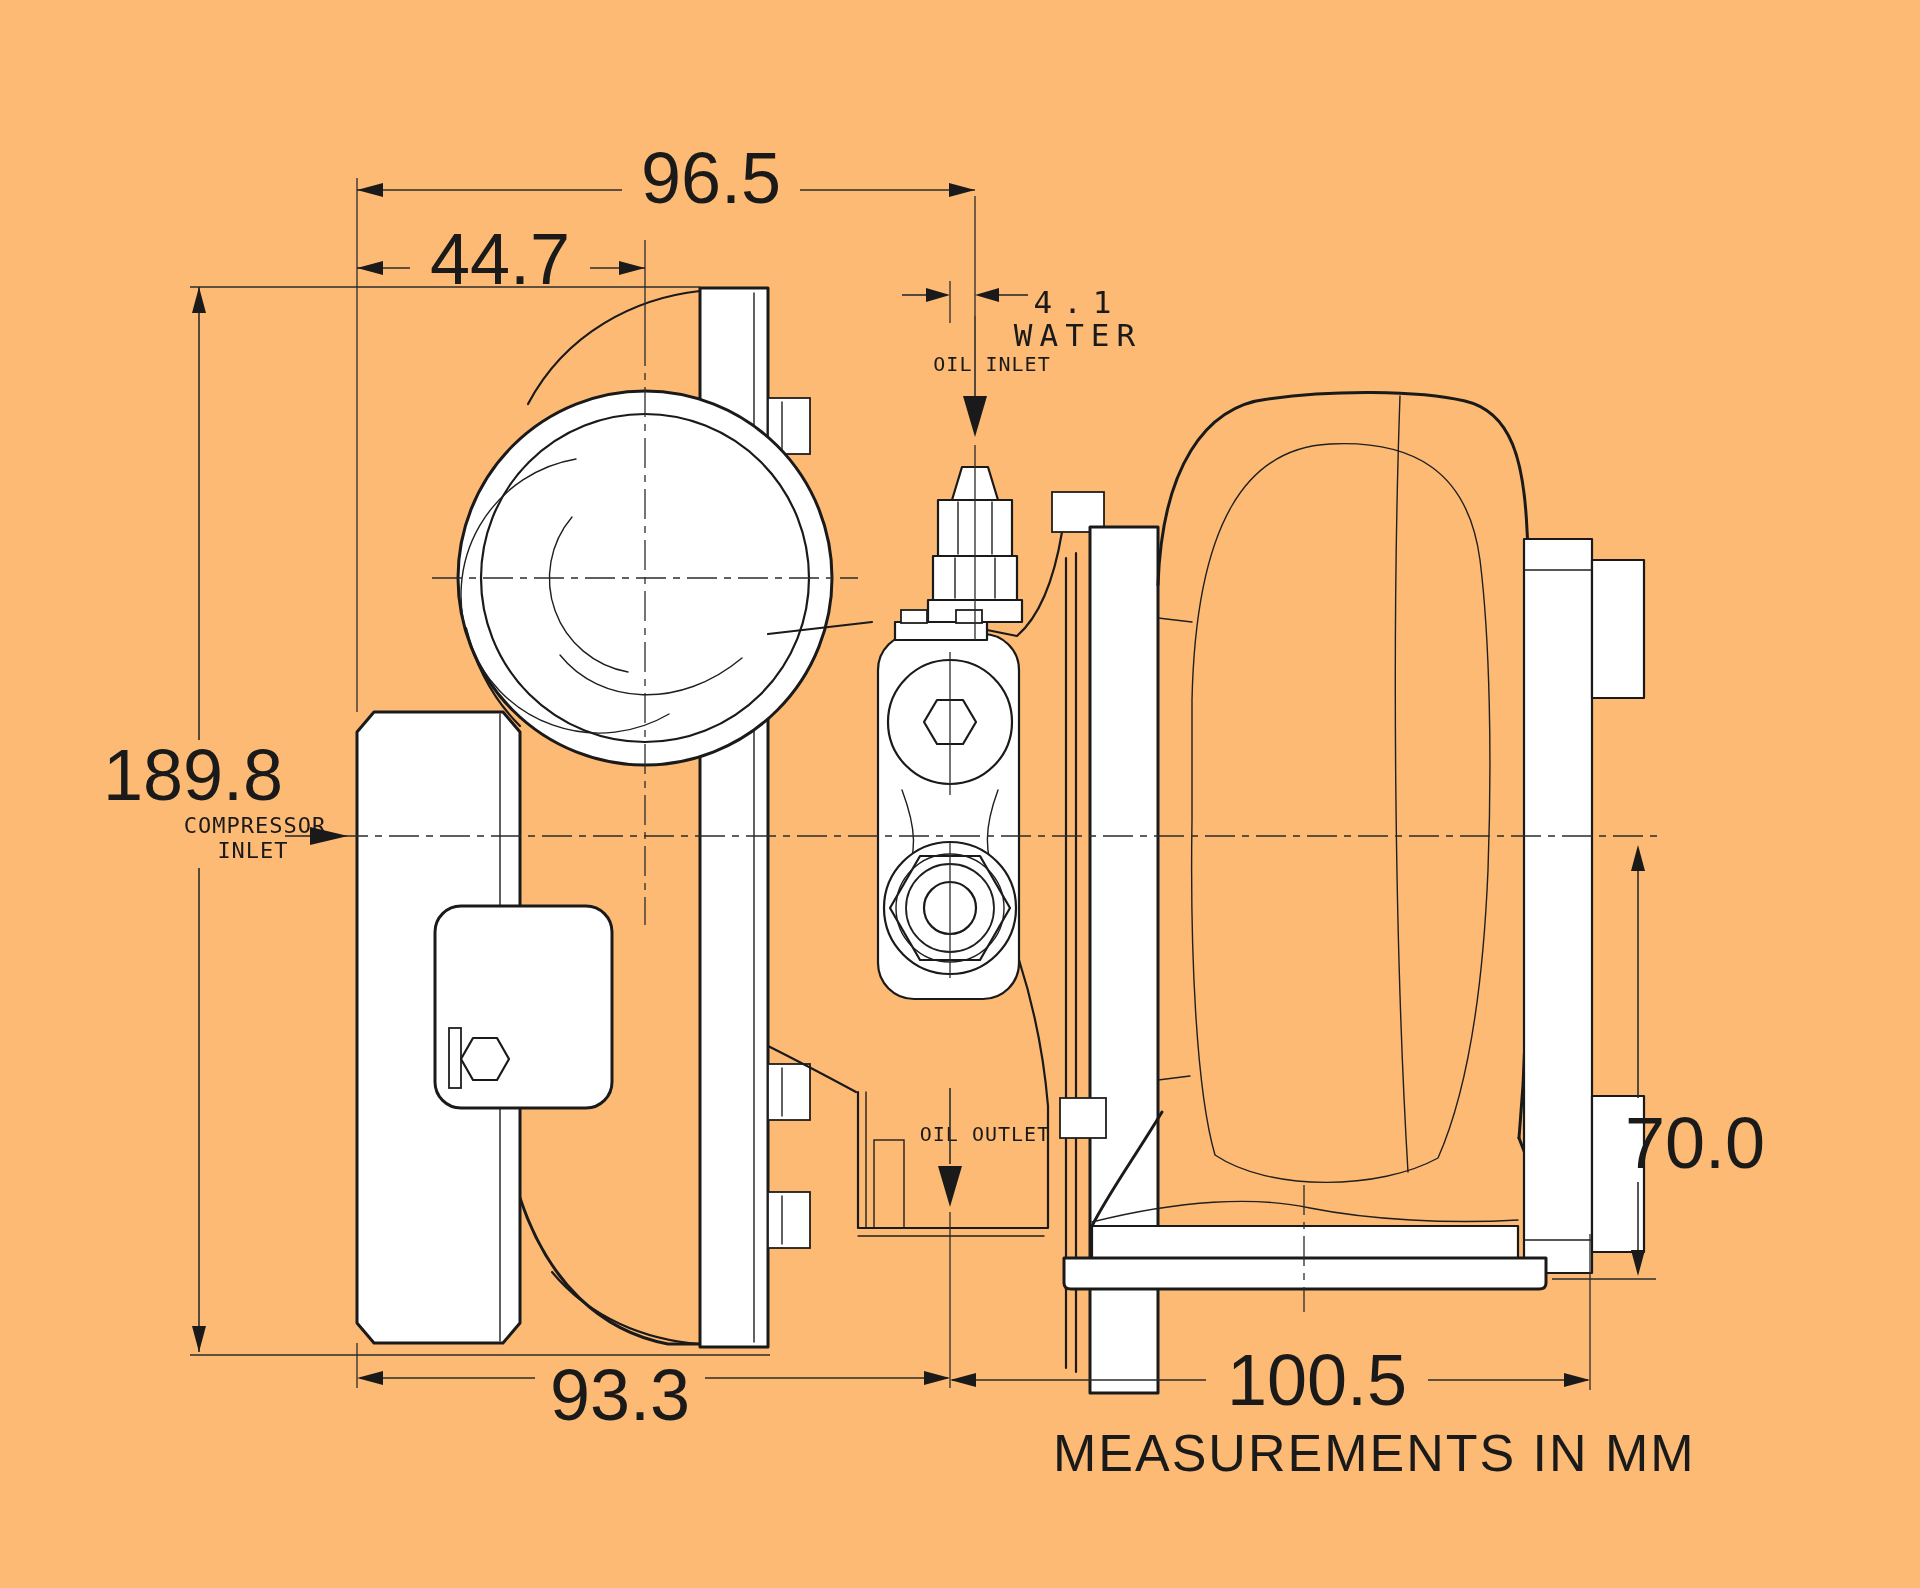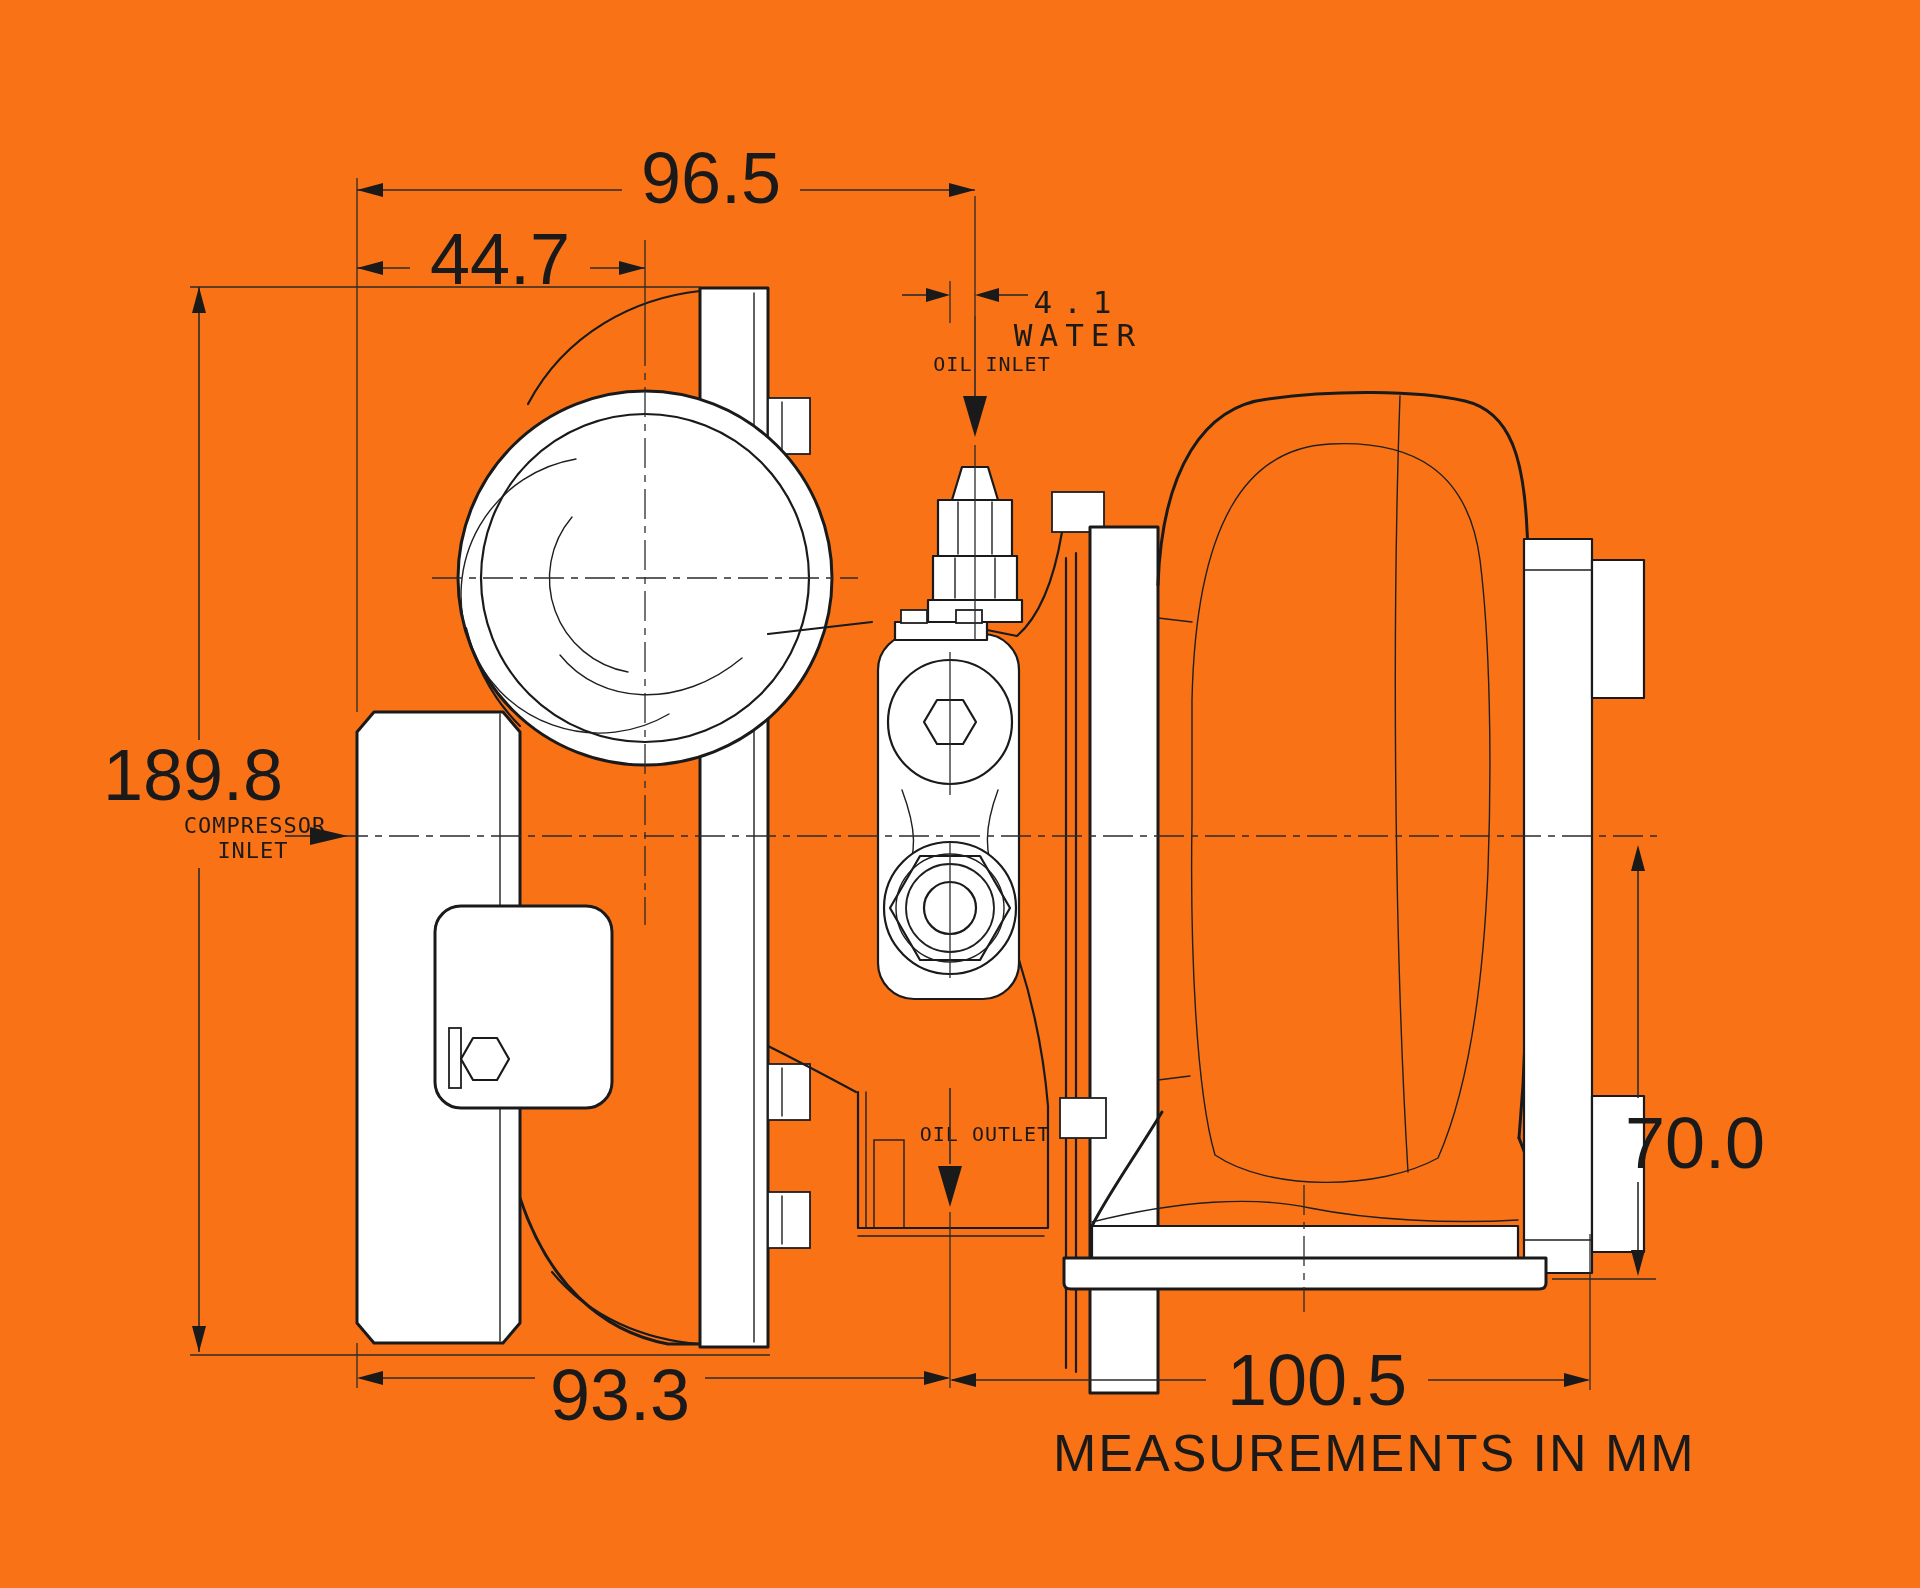--- a/index.html
+++ b/index.html
@@ -1,16 +1,16 @@
 <!DOCTYPE html>
 <html><head>
 <meta charset="utf-8">
 <style>
   html,body{margin:0;padding:0;background:#ffffff;}
-  .stage{width:1920px;height:1588px;position:relative;background:#f97316;overflow:hidden;}
+  .stage{width:1920px;height:1588px;position:relative;background:#fdba74;overflow:hidden;}
   svg{display:block;}
   
   .heavy{fill:none;stroke:#1a1a1a;stroke-width:3;stroke-linecap:round;stroke-linejoin:round;}
   .heavyf{fill:#ffffff;stroke:#1a1a1a;stroke-width:3;stroke-linejoin:round;}
   .med{fill:none;stroke:#1a1a1a;stroke-width:2.2;stroke-linecap:round;stroke-linejoin:round;}
   .medf{fill:#ffffff;stroke:#1a1a1a;stroke-width:2.2;stroke-linejoin:round;}
   .thin{fill:none;stroke:#1f1f1f;stroke-width:1.4;stroke-linecap:round;}
   .thinf{fill:#ffffff;stroke:#1f1f1f;stroke-width:1.8;}
   
   .dim{fill:none;stroke:#2b2b2b;stroke-width:1.6;}

